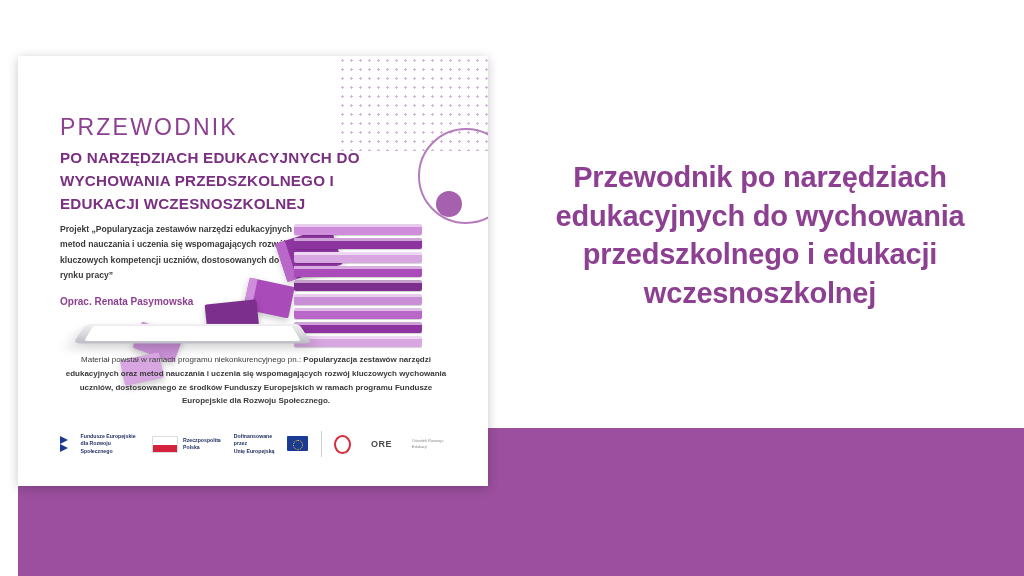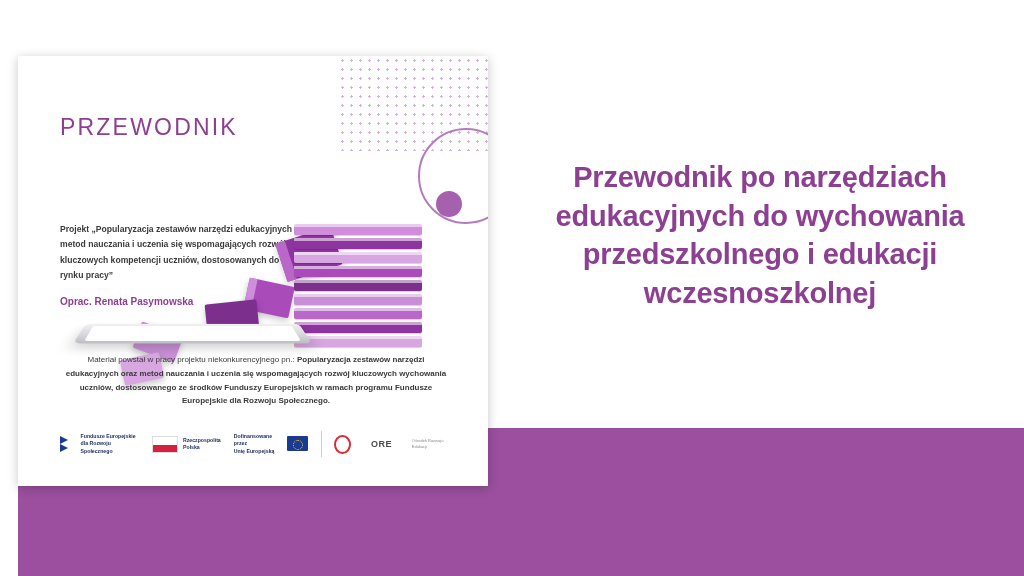--- a/index.html
+++ b/index.html
@@ -274,20 +274,21 @@
   <div class="band-left"></div>
 
   <div class="cover-card">
     <div class="cover-inner">
 
       <div class="dot-grid"></div>
       <div class="ring"></div>
       <div class="dot-big"></div>
 
       <div class="cover-title-main">PRZEWODNIK</div>
+      <div class="cover-title-sub">PO NARZĘDZIACH EDUKACYJNYCH DO WYCHOWANIA PRZEDSZKOLNEGO I EDUKACJI WCZESNOSZKOLNEJ</div>
       <div class="cover-project">Projekt „Popularyzacja zestawów narzędzi edukacyjnych oraz metod nauczania i uczenia się wspomagających rozwój kluczowych kompetencji uczniów, dostosowanych do potrzeb rynku pracy”</div>
       <div class="cover-author">Oprac. Renata Pasymowska</div>
 
       <div class="fly fly1"></div>
       <div class="fly fly2"></div>
       <div class="fly fly3"></div>
       <div class="fly fly4"></div>
       <div class="fly fly5"></div>
 
       <div class="stack">
@@ -316,21 +317,21 @@
             <i></i>
           </div>
         <div class="bk" style="background:#d8a7e2">
             <i></i>
           </div>
       </div>
 
       <div class="tablet"></div>
 
       <div class="cover-note">
-        <span>Materiał powstał w pracy projektu niekonkurencyjnego pn.: </span><b>Popularyzacja zestawów narzędzi edukacyjnych oraz metod nauczania i uczenia się wspomagających rozwój kluczowych wychowania uczniów, dostosowanego ze środków Funduszy Europejskich w ramach programu Fundusze Europejskie dla Rozwoju Społecznego.</b>
+        <span>Materiał powstał w ramach programu niekonkurencyjnego pn.: </span><b>Popularyzacja zestawów narzędzi edukacyjnych oraz metod nauczania i uczenia się wspomagających rozwój kluczowych wychowania uczniów, dostosowanego ze środków Funduszy Europejskich w ramach programu Fundusze Europejskie dla Rozwoju Społecznego.</b>
       </div>
 
       <div class="logos">
 
         <div class="logo">
           <div class="fe-mark">
               <span></span>
               <span></span>
             </div>
           <div>

